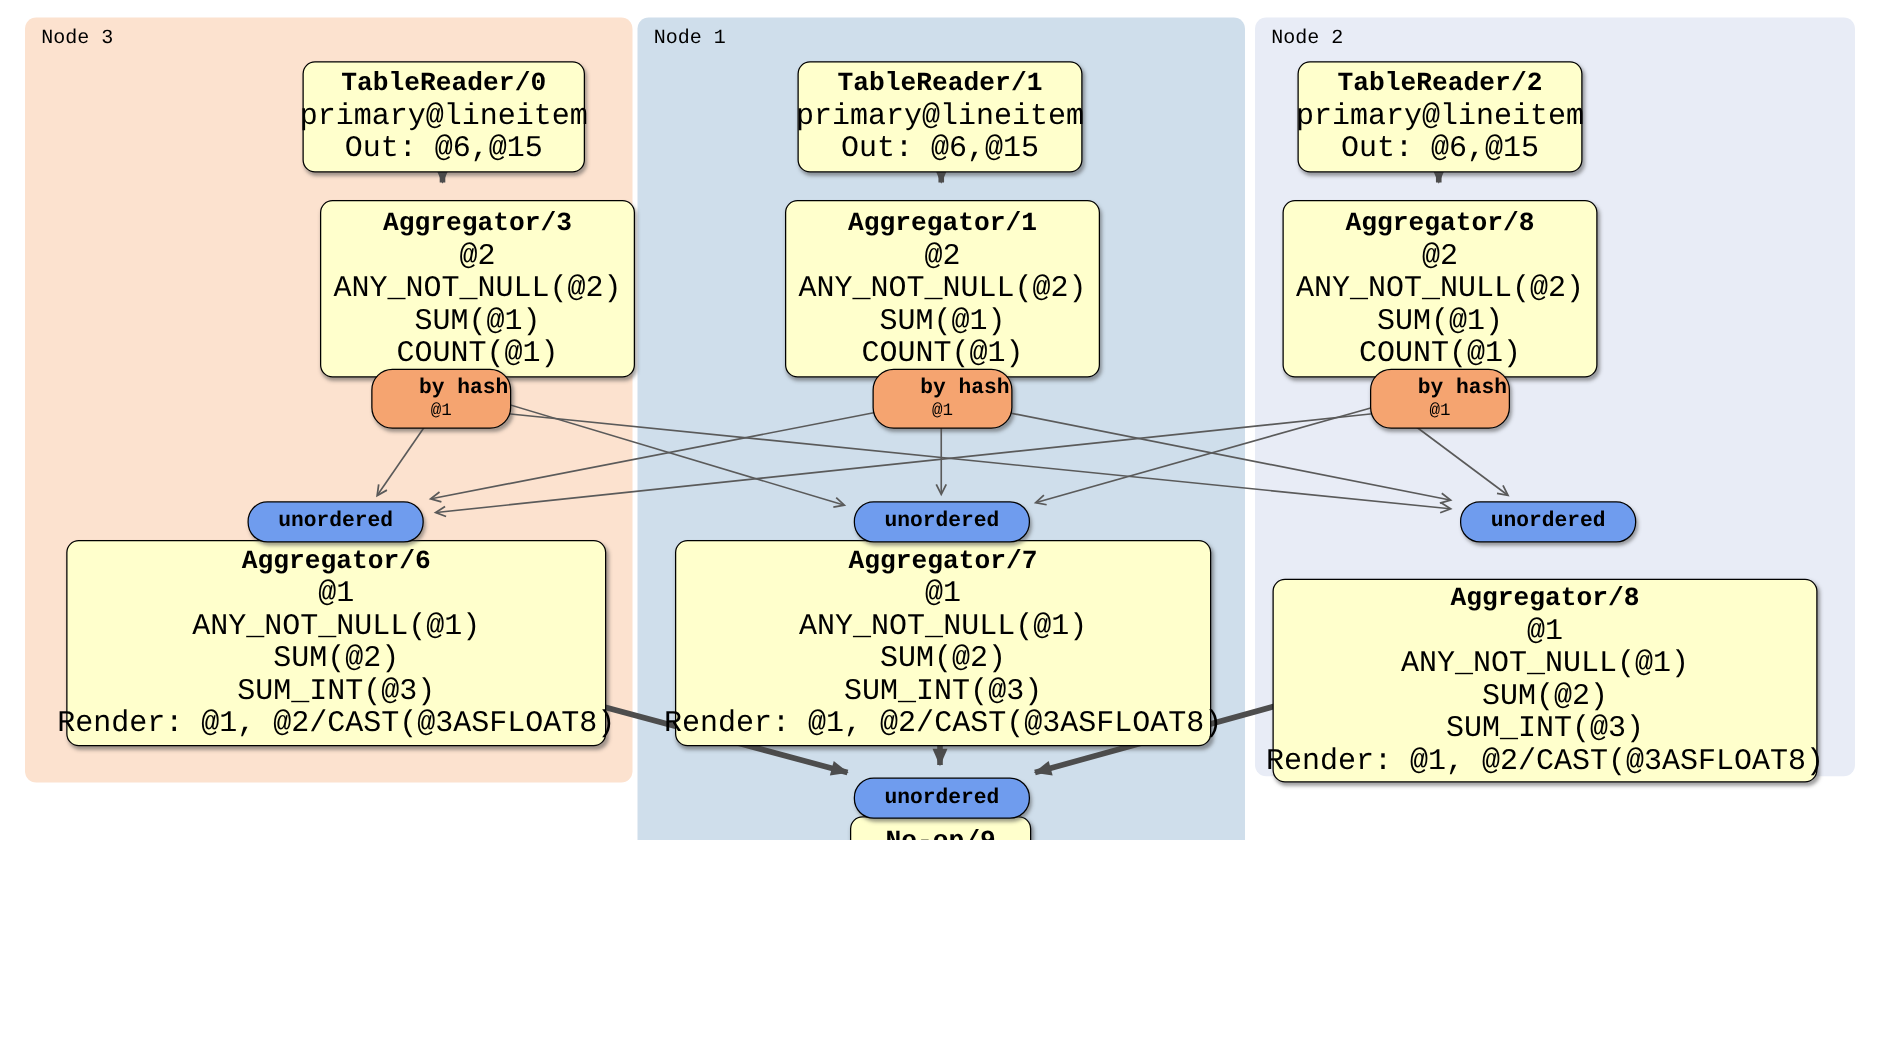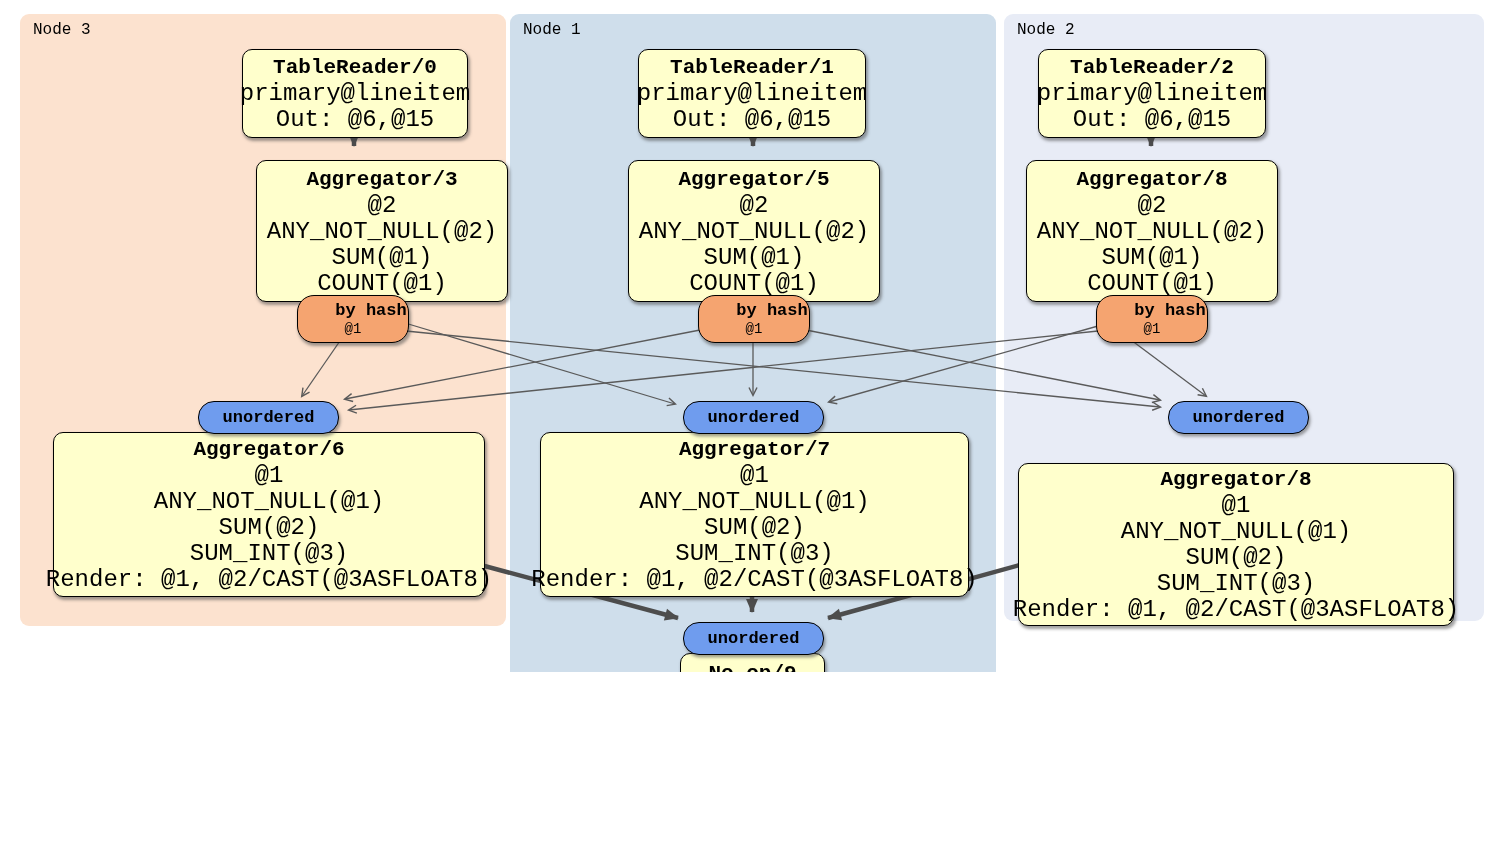--- a/index.html
+++ b/index.html
@@ -103,21 +103,21 @@
   </div>
 
   <div class="proc" style="left:228px;top:160px;width:250px;height:140px;margin-left:28px;">
     <div class="proc-title">Aggregator/3</div>
     <div class="proc-line">@2</div>
     <div class="proc-line">ANY_NOT_NULL(@2)</div>
     <div class="proc-line">SUM(@1)</div>
     <div class="proc-line">COUNT(@1)</div>
   </div>
   <div class="proc" style="left:628px;top:160px;width:250px;height:140px;">
-    <div class="proc-title">Aggregator/5</div>
+    <div class="proc-title">Aggregator/1</div>
     <div class="proc-line">@2</div>
     <div class="proc-line">ANY_NOT_NULL(@2)</div>
     <div class="proc-line">SUM(@1)</div>
     <div class="proc-line">COUNT(@1)</div>
   </div>
   <div class="proc" style="left:1026px;top:160px;width:250px;height:140px;">
     <div class="proc-title">Aggregator/8</div>
     <div class="proc-line">@2</div>
     <div class="proc-line">ANY_NOT_NULL(@2)</div>
     <div class="proc-line">SUM(@1)</div>

